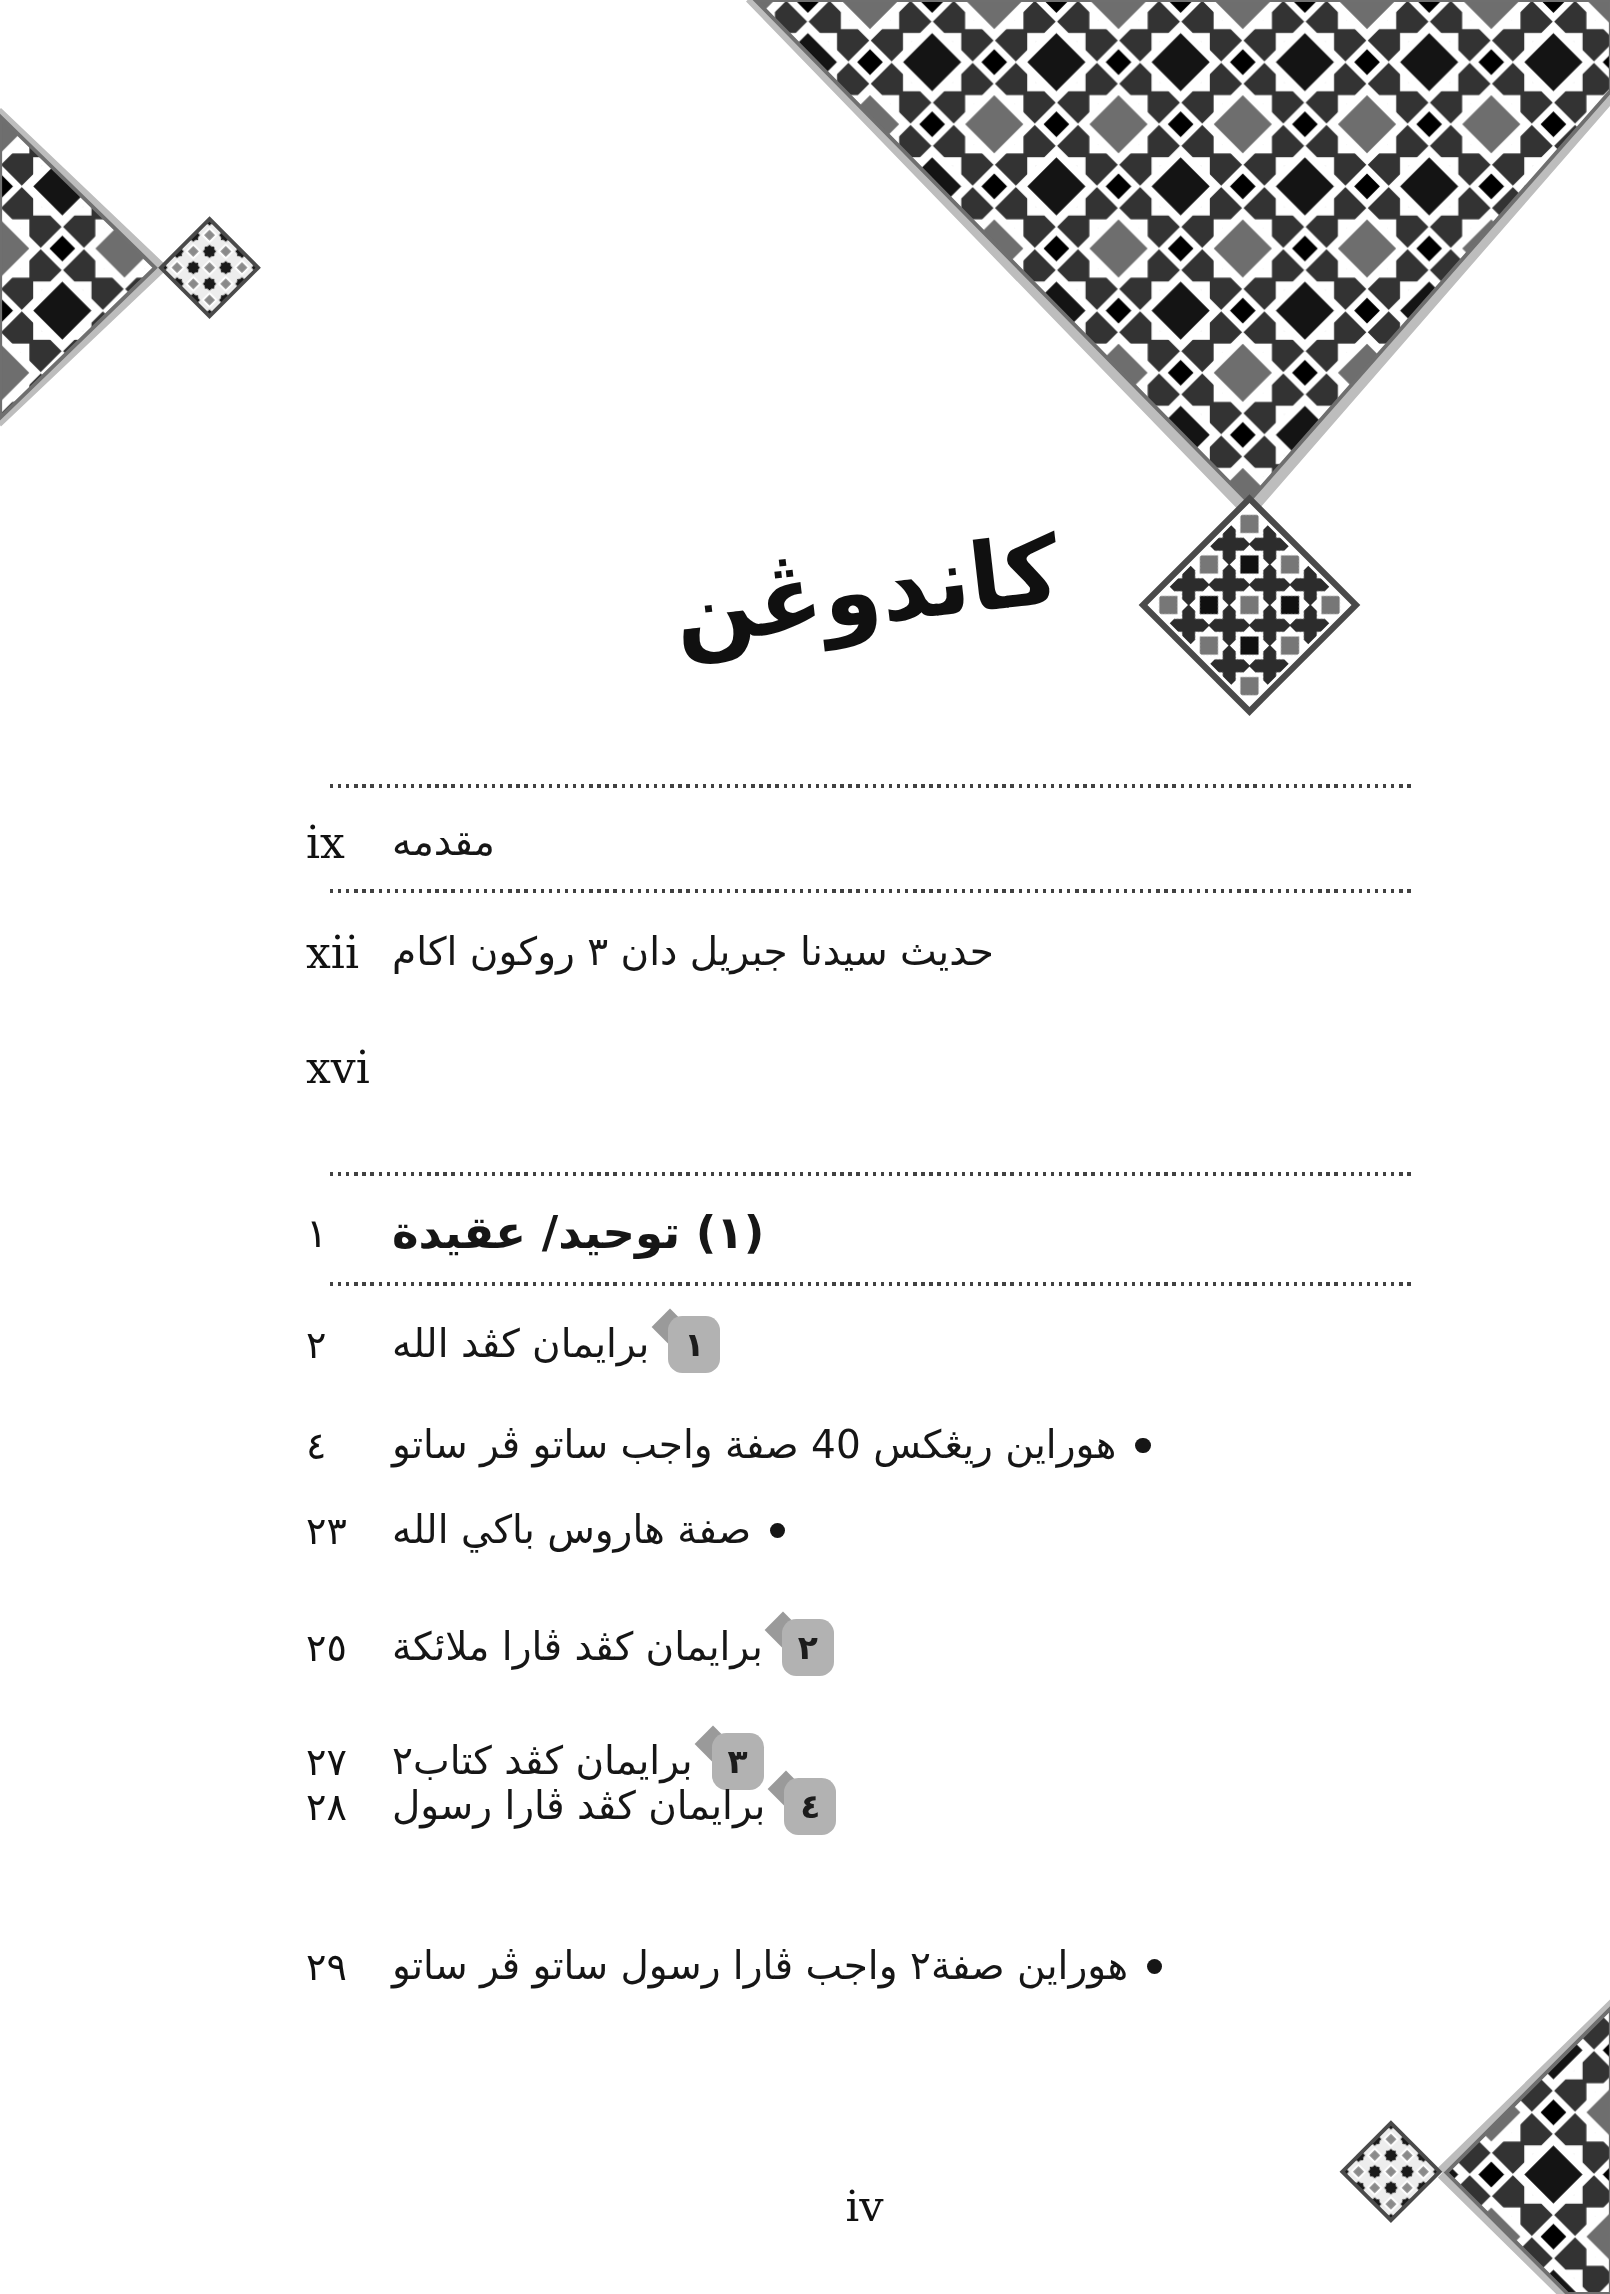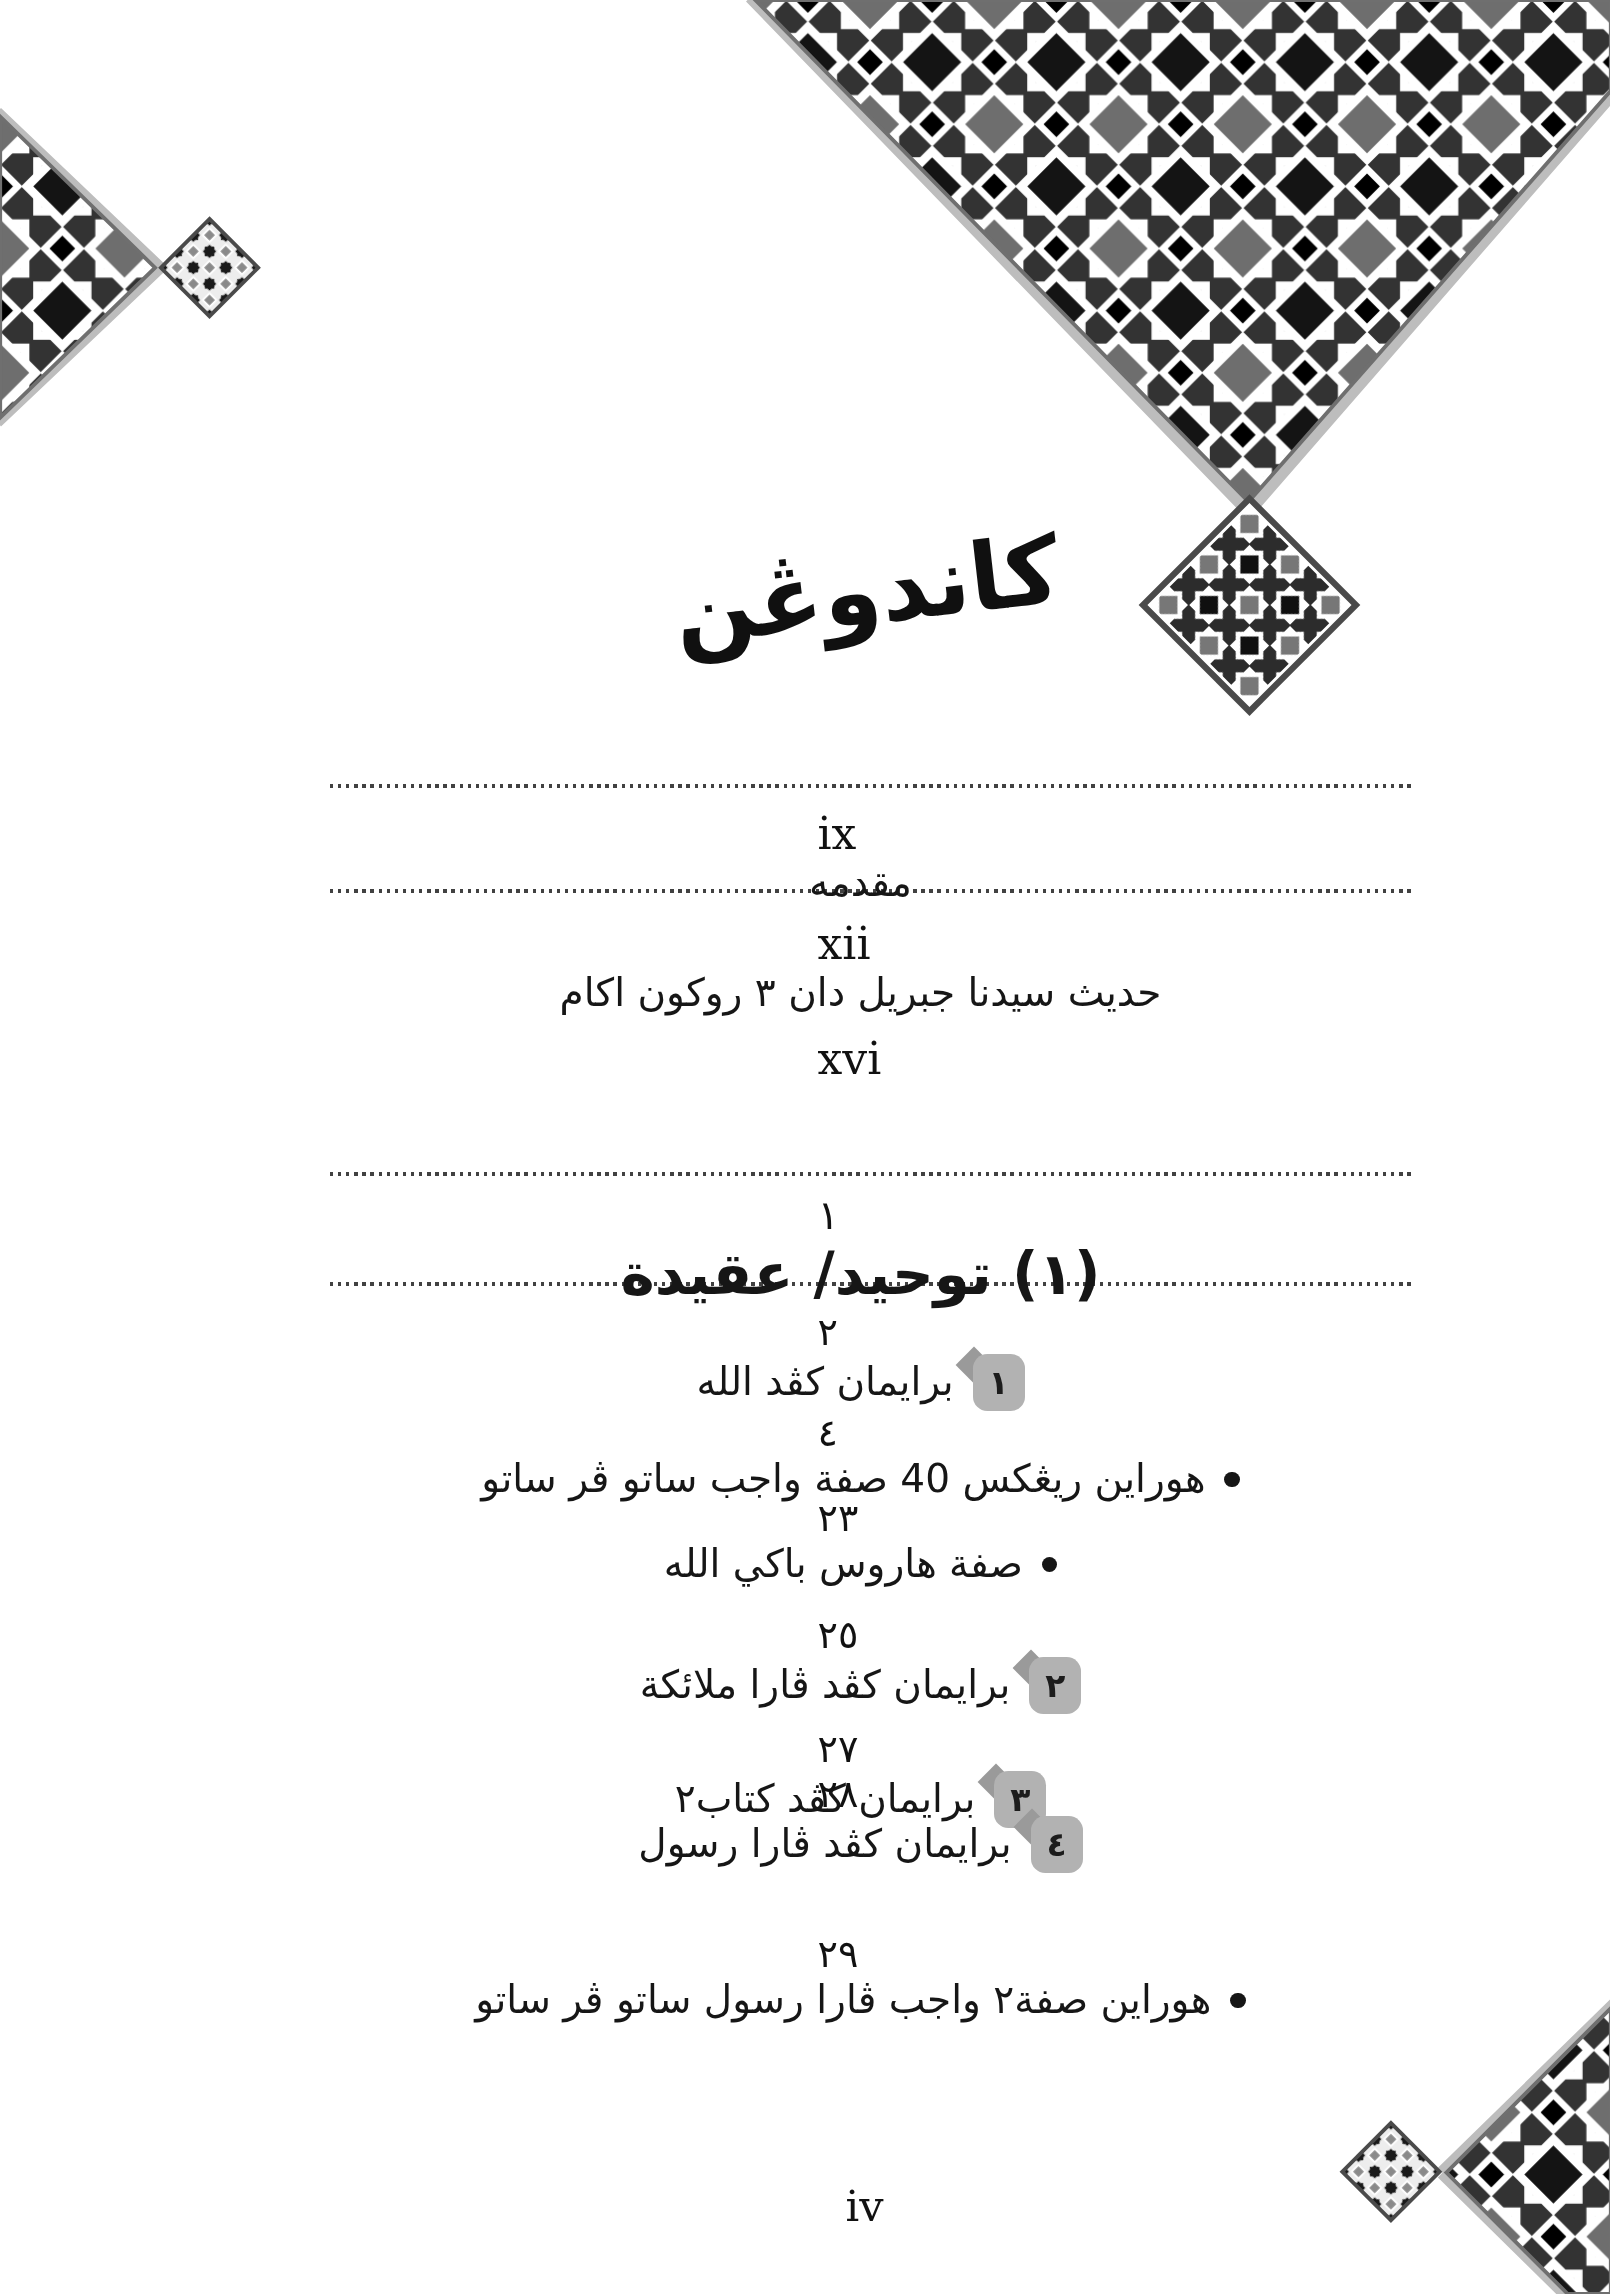--- a/index.html
+++ b/index.html
@@ -18,34 +18,34 @@
   }
   
   .dotline{
     position:absolute;left:330px;width:1085px;height:3.8px;
     background:repeating-linear-gradient(90deg,#414141 0 3.3px,transparent 3.3px 8.1px);
   }
   .dl1{top:784px}.dl2{top:889px}.dl3{top:1172px}.dl4{top:1282px}
   
   .row{
     position:absolute;left:306px;width:1109px;height:69px;
-    display:flex;align-items:center;flex-direction:column;
+    display:flex;align-items:center;
   }
   .row .pageno{
     font-family:"DejaVu Serif",serif;font-size:44px;color:#111;
     min-width:86px;text-align:left;
   }
   .row .pageno.arabic-no{font-family:"DejaVu Sans",sans-serif;font-size:38px;}
   .row .label-group{display:flex;align-items:center;gap:19px;direction:ltr;}
   .row .ar-label{
     direction:rtl;unicode-bidi:isolate;font-size:39px;line-height:1.25;
     color:#161616;white-space:nowrap;
   }
   .row.header-row{height:82px;}
-  .row.header-row .ar-label{font-weight:bold;font-size:58px;}
+  .row.header-row .ar-label{font-weight:bold;font-size:45px;}
   .row.header-row .pageno{font-family:"DejaVu Sans",sans-serif;font-size:40px;}
   .r1{top:808px}.r2{top:918px}.r3{top:1033px}
   .rh{top:1192px}
   .re1{top:1310px}.rb1{top:1411px}.rb2{top:1496px}
   .re2{top:1613px}.re3{top:1727px}.re4{top:1772px}.rb3{top:1932px}
   .bullet-indent{padding-right:113px;}
   
   .badge{position:relative;width:52px;height:57px;flex:0 0 52px;}
   .badge .fold{
     position:absolute;left:-11.5px;top:-1.9px;width:26px;height:26px;

